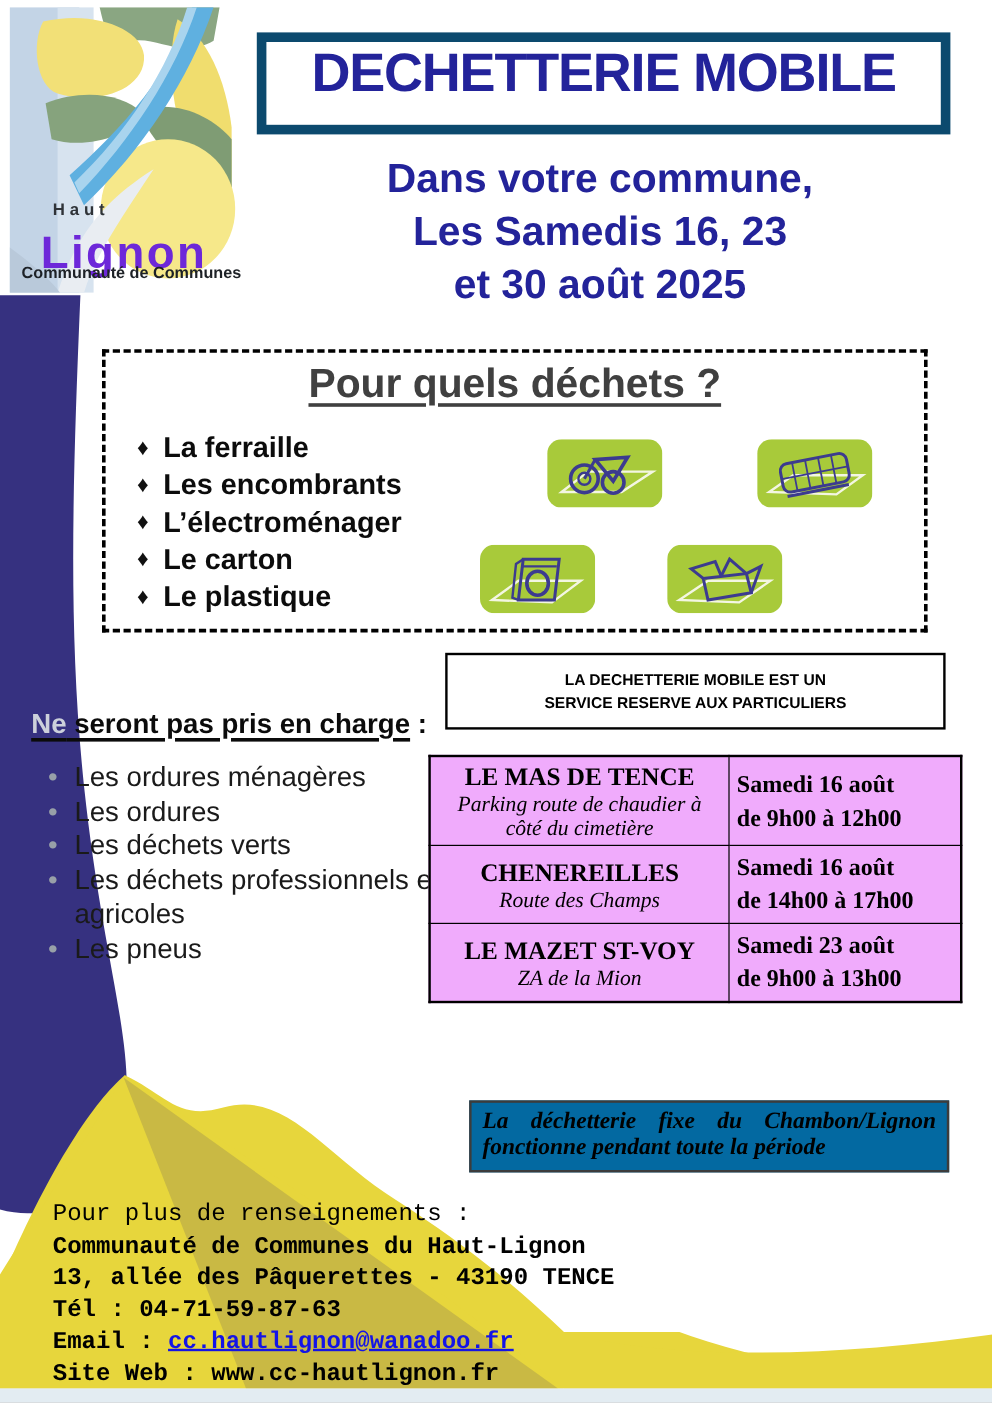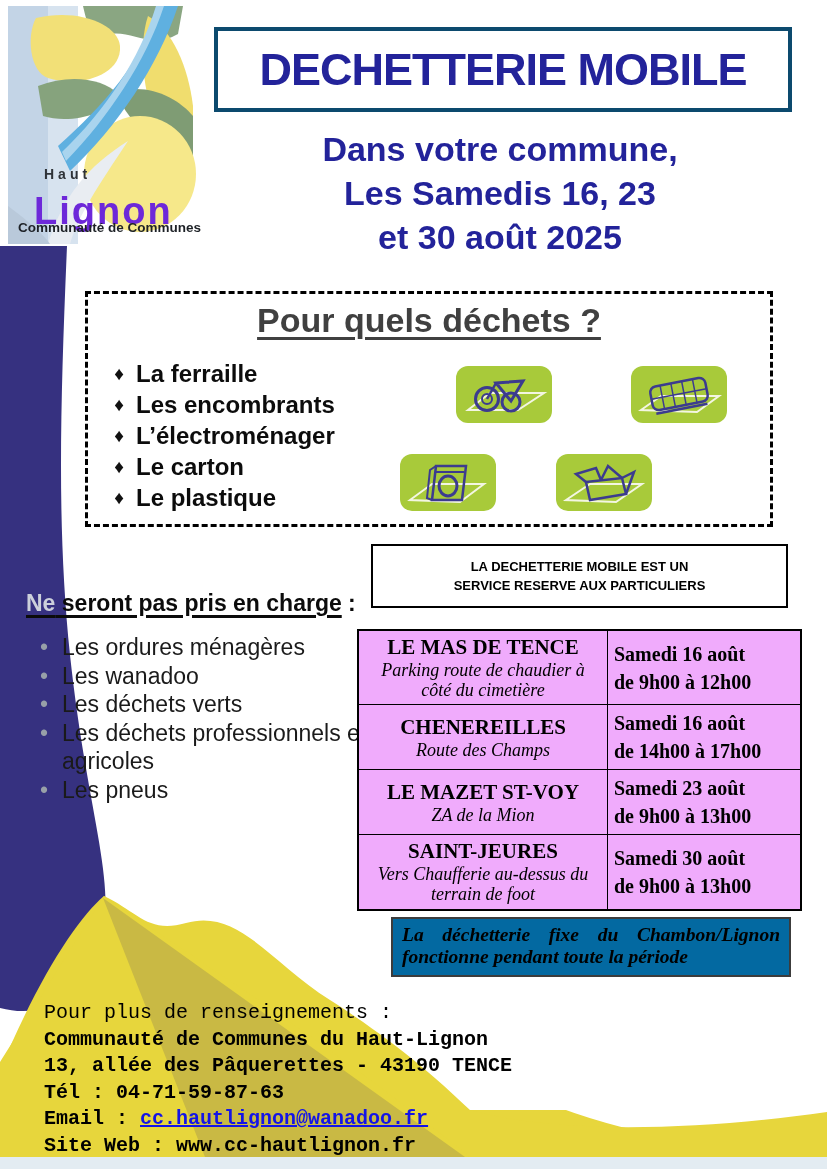--- a/index.html
+++ b/index.html
@@ -17,22 +17,22 @@
   .logo{left:8px;top:6px;width:190px;height:238px;}
   .logo svg{position:absolute;left:0;top:0;}
   .logo-haut{position:absolute;left:36px;top:160px;font-size:14px;font-weight:bold;
     letter-spacing:4px;color:#2f3338;}
   .logo-lignon{position:absolute;left:26px;top:184px;font-size:38px;font-weight:bold;
     color:#6d28d9;letter-spacing:2px;}
   .logo-cdc{position:absolute;left:10px;top:214px;font-size:13.5px;font-weight:bold;
     color:#1d2126;white-space:nowrap;}
 
   
-  .title-box{left:214px;top:27px;width:578px;height:85px;border:4px solid #0c4a6e;
-    display:flex;align-items:center;justify-content:center;box-sizing:border-box;}
+  .title-box{left:214px;top:27px;width:578px;height:85px;border:8px solid #0c4a6e;
+    display:flex;justify-content:center;box-sizing:border-box;}
   .title-box span{font-size:45px;font-weight:bold;color:#23239a;letter-spacing:-1px;white-space:nowrap;}
 
   .subtitle{left:200px;top:127px;width:600px;text-align:center;color:#23239a;
     font-size:34px;font-weight:bold;line-height:44px;white-space:pre-line;}
 
   
   .dashed-box{left:85px;top:291px;width:688px;height:236px;border:3px dashed #000;
     box-sizing:border-box;}
   .dashed-title{position:absolute;left:0;top:7px;width:100%;text-align:center;
     font-size:34px;font-weight:bold;color:#404040;}
@@ -204,21 +204,21 @@
     <div class="refused-heading">
       <u><span class="hl">Ne</span><span> seront pas pris en charge</span></u><span> :</span>
     </div>
     <div class="refused-list">
       <div class="refused-item">
         <span class="dot">•</span>
           <span>Les ordures ménagères</span>
       </div>
       <div class="refused-item">
         <span class="dot">•</span>
-          <span>Les wanadoo</span>
+          <span>Les ordures</span>
       </div>
       <div class="refused-item">
         <span class="dot">•</span>
           <span>Les déchets verts</span>
       </div>
       <div class="refused-item">
         <span class="dot">•</span>
           <span>Les déchets professionnels et agricoles</span>
       </div>
       <div class="refused-item">
@@ -255,30 +255,20 @@
         <div>de 14h00 à 17h00</div>
       </td>
     </tr>
     <tr>
       <td class="loc-cell">
         <div class="loc-name">LE MAZET ST-VOY</div>
         <div class="loc-detail">ZA de la Mion</div>
       </td>
       <td class="time-cell">
         <div>Samedi 23 août</div>
-        <div>de 9h00 à 13h00</div>
-      </td>
-    </tr>
-    <tr>
-      <td class="loc-cell">
-        <div class="loc-name">SAINT-JEURES</div>
-        <div class="loc-detail">Vers Chaufferie au-dessus du terrain de foot</div>
-      </td>
-      <td class="time-cell">
-        <div>Samedi 30 août</div>
         <div>de 9h00 à 13h00</div>
       </td>
     </tr>
   </tbody>
     </table>
 
   <div class="layer abs fixed-note">
     <div class="l1">La déchetterie fixe du Chambon/Lignon</div>
     <div>fonctionne pendant toute la période</div>
   </div>

